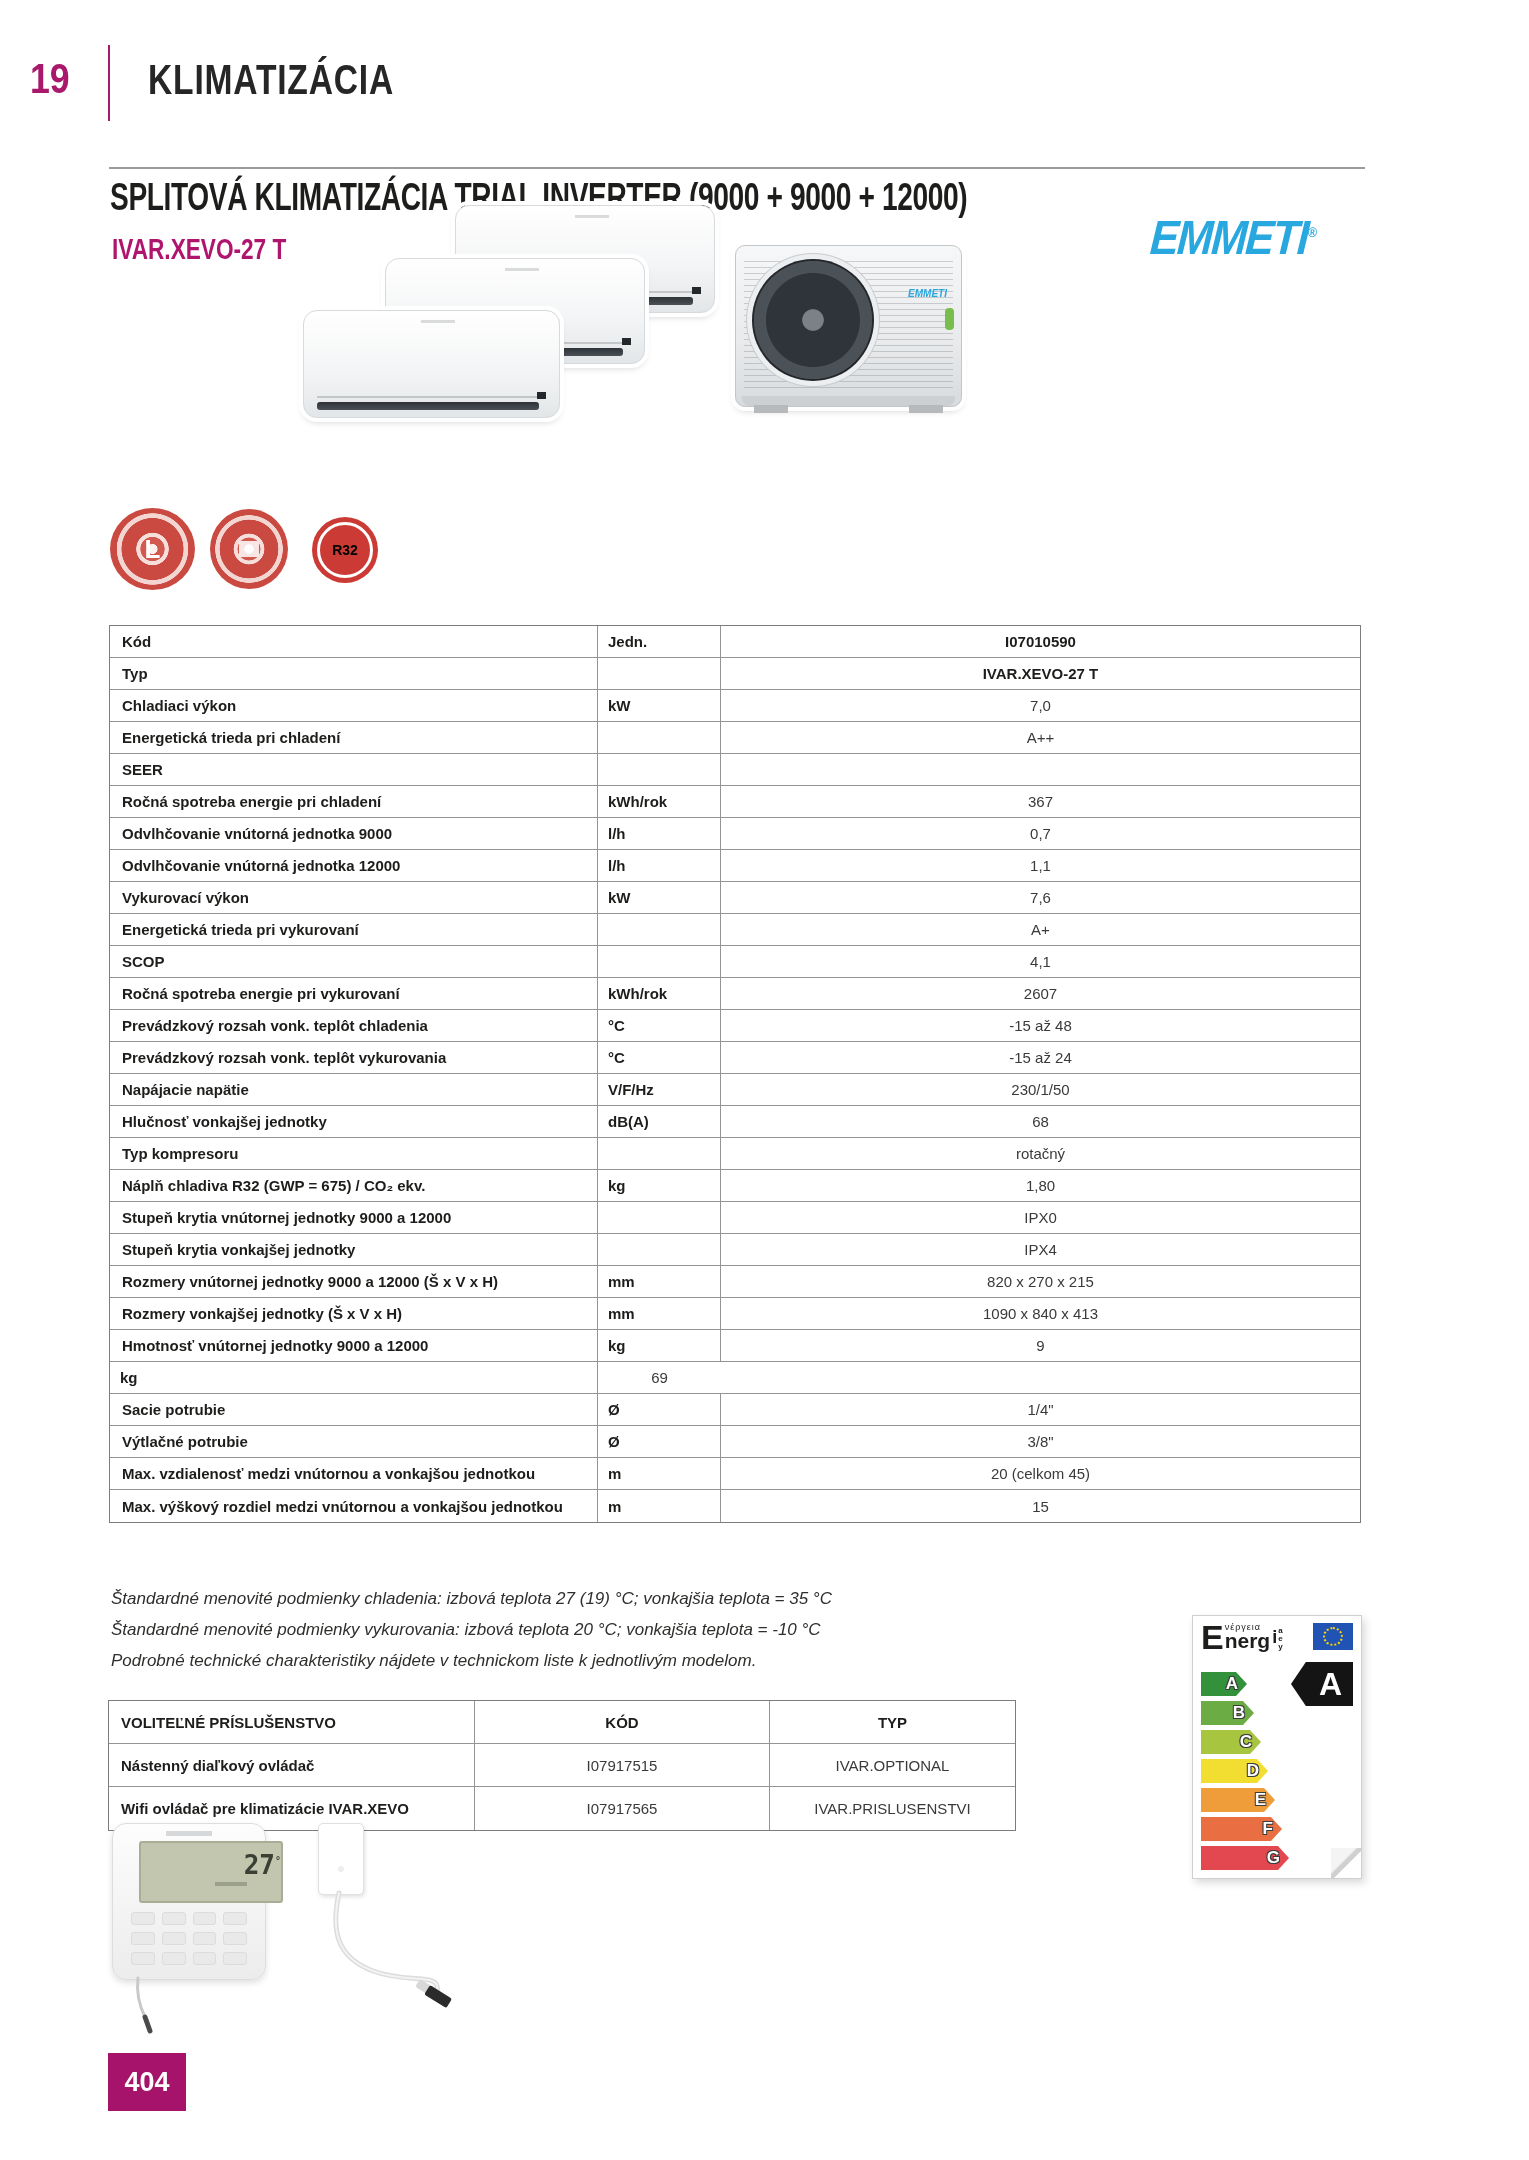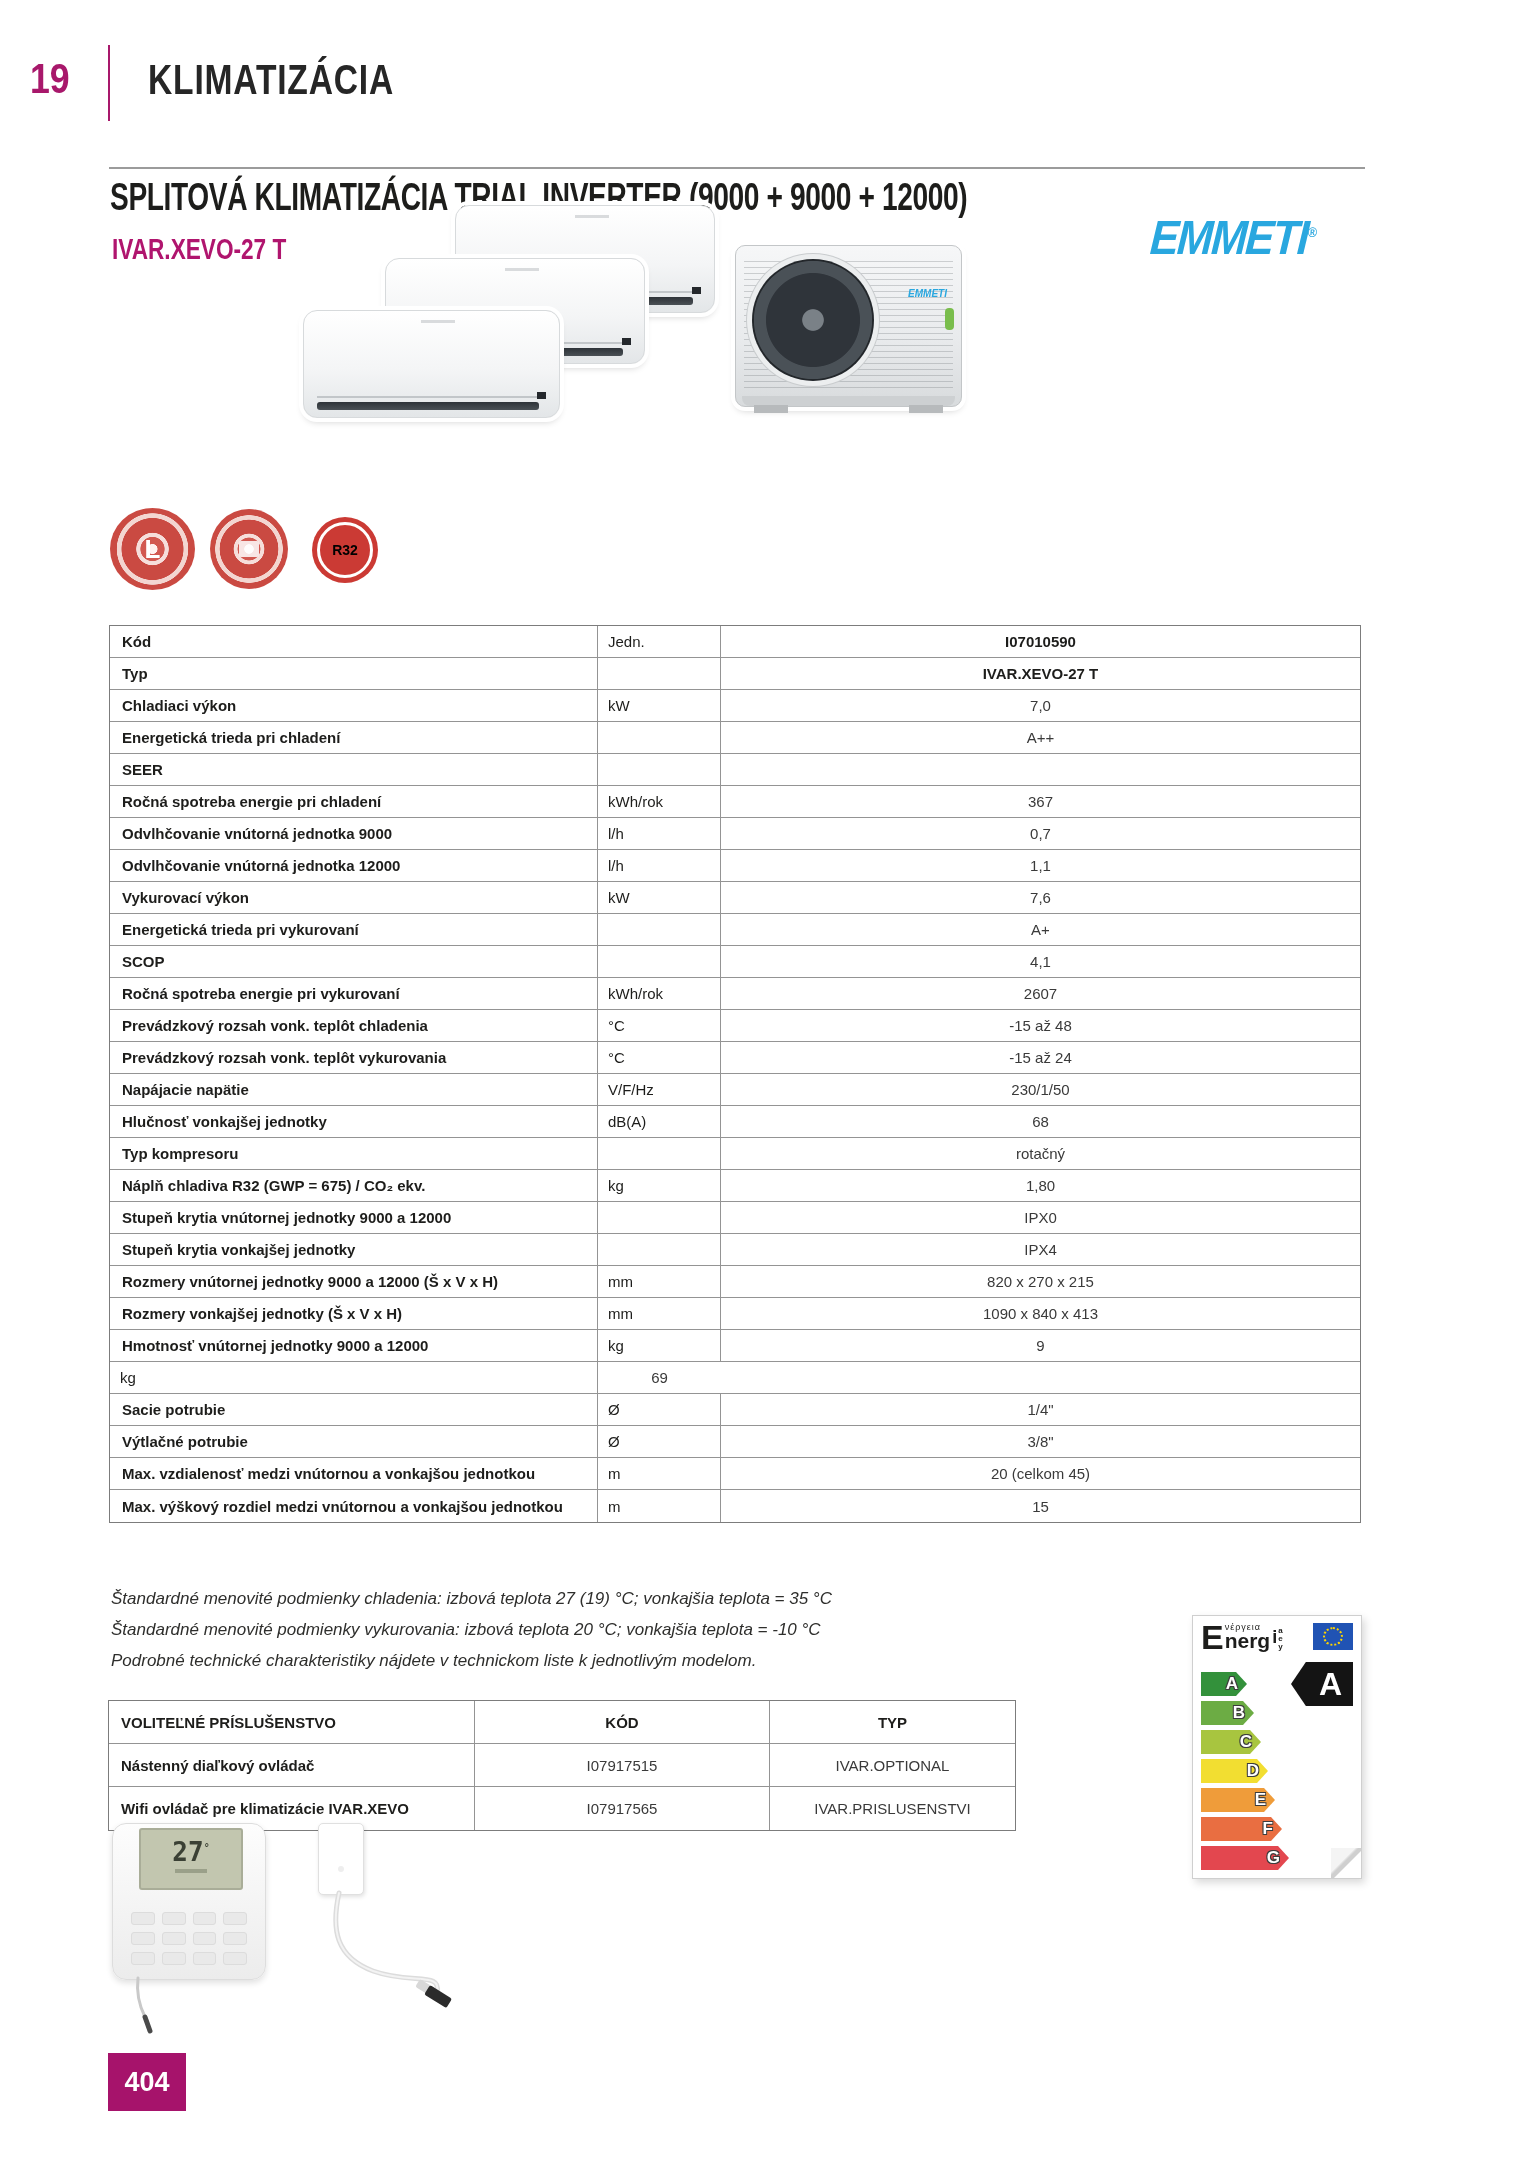--- a/index.html
+++ b/index.html
@@ -74,21 +74,21 @@
   .r32 span { color:#000000; font-weight:bold; font-size:14px; z-index:1; }
 
   
   .spec-table { position:absolute; left:109px; top:625px; width:1252px;
                 border:1px solid #7c7c7c; box-sizing:border-box; background:#fff; }
   .srow { display:grid; grid-template-columns:488px 123px 1fr; height:32px; box-sizing:border-box;
           border-bottom:1px solid #949494; }
   .srow:last-child { border-bottom:none; }
   .srow > div { display:flex; align-items:center; box-sizing:border-box; font-size:15px; }
   .srow .c1 { padding-left:12px; font-weight:bold; border-right:1px solid #949494; }
-  .srow .c2 { padding-left:10px; font-weight:normal; border-right:1px solid #949494; }
+  .srow .c2 { padding-left:10px; font-weight:bold; border-right:1px solid #949494; }
   .srow .c3 { justify-content:center; font-weight:normal; color:#3a3a3a; }
   .srow.emph .c3 { font-weight:bold; color:#1d1d1b; }
 
   
   .notes { position:absolute; left:111px; top:1583px; font-size:17px; line-height:31px; color:#2e2e2c; }
   .notes p { margin:0;font-style:italic; }
 
   
   .acc-table { position:absolute; left:108px; top:1700px; width:908px;
                border:1px solid #7c7c7c; box-sizing:border-box; background:#fff; }
@@ -127,22 +127,22 @@
             text-shadow:-1px -1px 0 #3c3c3c, 1px -1px 0 #3c3c3c, -1px 1px 0 #3c3c3c, 1px 1px 0 #3c3c3c; }
   .curl { position:absolute; right:0; bottom:0; width:30px; height:30px;
             background:linear-gradient(315deg, #ffffff 0 44%, #cfcfcf 46% 54%, #f4f4f4 60%); }
 
   
   .remote { position:absolute; left:112px; top:1823px; width:152px; height:155px;
             background:linear-gradient(180deg,#fdfdfd,#ececec); border:1px solid #ddd;
             border-radius:14px; box-shadow:0 3px 6px rgba(0,0,0,.12); }
   .remote .rlogo { position:absolute; top:7px; left:50%; transform:translateX(-50%);
             width:46px; height:5px; background:#d6d8da; }
-  .lcd { position:absolute; left:26px; top:4px; width:100px; height:58px; background:#c2c6af;
-            border:2px solid #a9ad98; border-radius:3px; text-align:center; }
+  .lcd { position:absolute; left:26px; top:17px; width:100px; height:58px; background:#c2c6af;
+            border:2px solid #a9ad98; border-radius:3px; text-align:right;padding-left:40px; }
   .lcd .temp { font-family:"DejaVu Sans Mono", monospace; font-size:26px; font-weight:bold;
             color:#3a4034; margin-top:7px; }
   .lcd .temp sup { font-size:10px; }
   .lcd .lbar { width:32px; height:4px; background:#9aa089; margin:2px auto 0; }
   .rbtns { position:absolute; left:18px; right:18px; top:88px; display:grid;
             grid-template-columns:repeat(4,1fr); gap:7px; }
   .rbtn { height:11px; background:#e9e9e9; border:1px solid #dcdcdc; border-radius:3px; }
 
   .dongle { position:absolute; left:318px; top:1823px; width:44px; height:70px; background:#fff;
             border:1px solid #e0e0e0; border-radius:5px; box-shadow:1px 2px 4px rgba(0,0,0,.12); }

